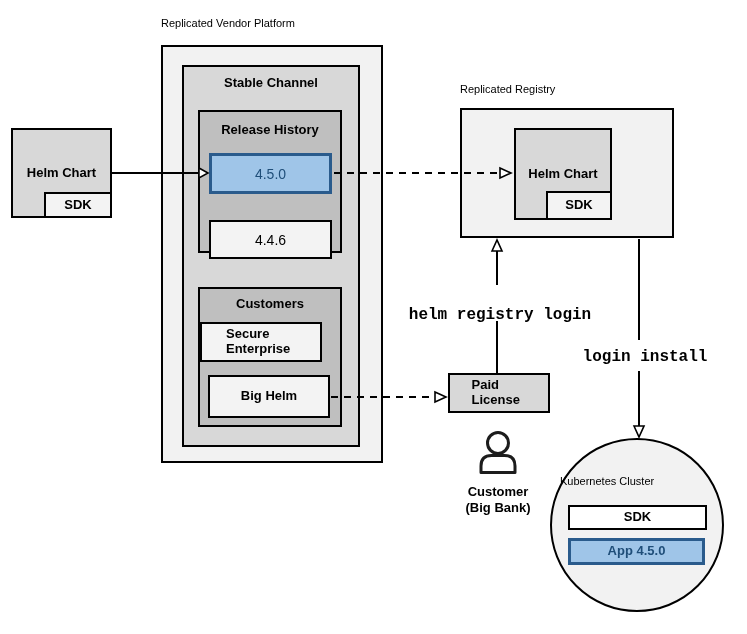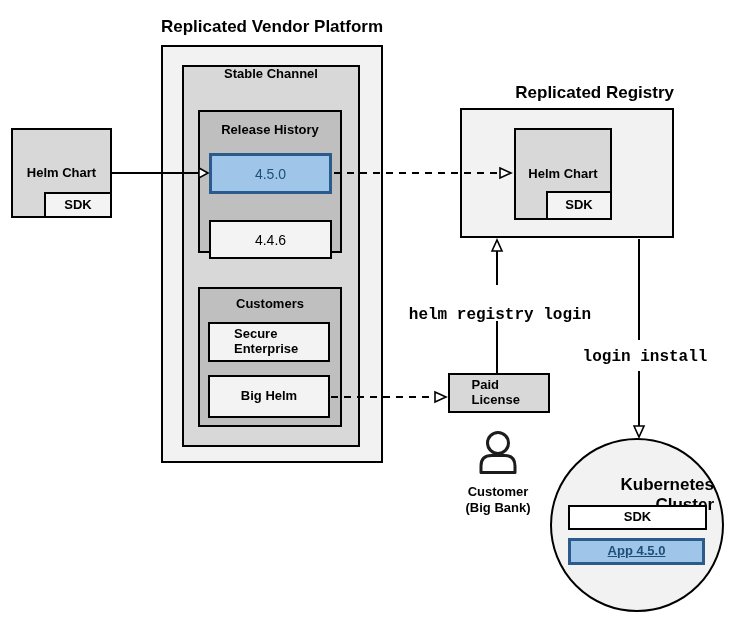--- a/index.html
+++ b/index.html
@@ -10,59 +10,59 @@
   .box{position:absolute;box-sizing:border-box;border:2px solid #000;}
   .fill-outer{background:var(--outer-fill);}
   .fill-mid{background:var(--mid-fill);}
   .fill-dark{background:var(--dark-fill);}
   .fill-item{background:var(--item-fill);}
   .fill-white{background:#ffffff;}
   .hl{background:var(--highlight-fill);border:3px solid var(--highlight-border);color:var(--highlight-text);}
   .lbl{font-weight:bold;font-size:13px;line-height:1.15;}
   .center{display:flex;align-items:center;justify-content:center;text-align:left;}
   .toplabel{text-align:center;}
-  .title{position:absolute;text-align:right;font-weight:bold;font-size:17px;}
+  .title{position:absolute;text-align:left;font-weight:normal;font-size:11px;}
   .ver{font-size:14px;font-weight:normal;}
   .cmd{
     position:absolute;text-align:center;font-family:"Liberation Mono", monospace;
     font-weight:bold;font-size:16px;white-space:nowrap;
   }
   .caption{position:absolute;text-align:center;font-weight:bold;font-size:13px;line-height:1.25;}
   .circle{border-radius:50%;}
   svg.overlay{position:absolute;left:0;top:0;z-index:10;pointer-events:none;}
   .wrap-narrow{display:inline-block;width:70px;}
   .wrap-license{display:inline-block;width:55px;}
 </style>
 </head>
 <body>
 
 <div class="canvas">
 
   <div class="title" style="left:161px;top:17px;width:222px;">Replicated Vendor Platform</div>
   <div class="box fill-outer" style="left:161px;top:45px;width:222px;height:418px;"></div>
 
   <div class="box fill-mid toplabel" style="left:182px;top:65px;width:178px;height:382px;">
-    <div class="lbl" style="">Stable Channel</div>
+    <div class="lbl" style="padding-top:9px;">Stable Channel</div>
   </div>
 
   <div class="box fill-dark toplabel" style="left:198px;top:110px;width:144px;height:143px;">
     <div class="lbl" style="padding-top:11px;">Release History</div>
   </div>
 
   <div class="box hl center" style="left:209px;top:153px;width:123px;height:41px;">
     <span class="ver">4.5.0</span>
   </div>
   <div class="box fill-item center" style="left:209px;top:204px;width:123px;height:39px;margin-top:16px;">
     <span class="ver">4.4.6</span>
   </div>
 
   <div class="box fill-dark toplabel" style="left:198px;top:287px;width:144px;height:140px;">
     <div class="lbl" style="padding-top:8px;">Customers</div>
   </div>
-  <div class="box fill-item center" style="left:208px;top:322px;width:122px;height:40px;">
+  <div class="box fill-item center" style="left:200px;top:322px;width:122px;height:40px;">
     <span class="lbl wrap-narrow">Secure Enterprise</span>
   </div>
   <div class="box fill-item center" style="left:208px;top:375px;width:122px;height:43px;">
     <span class="lbl">Big Helm</span>
   </div>
 
   <div class="box fill-mid center" style="left:11px;top:128px;width:101px;height:90px;">
     <span class="lbl">Helm Chart</span>
   </div>
   <div class="box fill-item center" style="left:44px;top:192px;width:68px;height:26px;">
@@ -84,21 +84,21 @@
   <div class="caption" style="left:443px;top:484px;width:110px;">
     <div>Customer</div>
     <div>(Big Bank)</div>
   </div>
 
   <div class="box fill-outer circle" style="left:550px;top:438px;width:174px;height:174px;"></div>
   <div class="title" style="left:560px;top:475px;width:154px;">Kubernetes Cluster</div>
   <div class="box fill-white center" style="left:568px;top:505px;width:139px;height:25px;">
     <span class="lbl">SDK</span>
   </div>
-  <div class="box hl center" style="left:568px;top:538px;width:137px;height:27px;text-decoration:underline;">
+  <div class="box hl center" style="left:568px;top:538px;width:137px;height:27px;">
     <span class="lbl">App 4.5.0</span>
   </div>
 
   <div class="cmd" style="left:396px;top:306px;width:208px;">helm registry login</div>
   <div class="cmd" style="left:578px;top:348px;width:134px;">login install</div>
 
   <svg class="overlay" width="747" height="634" viewBox="0 0 747 634">
 
     <g>
       <line x1="112" y1="173" x2="199" y2="173" stroke="#000" stroke-width="2"></line>

